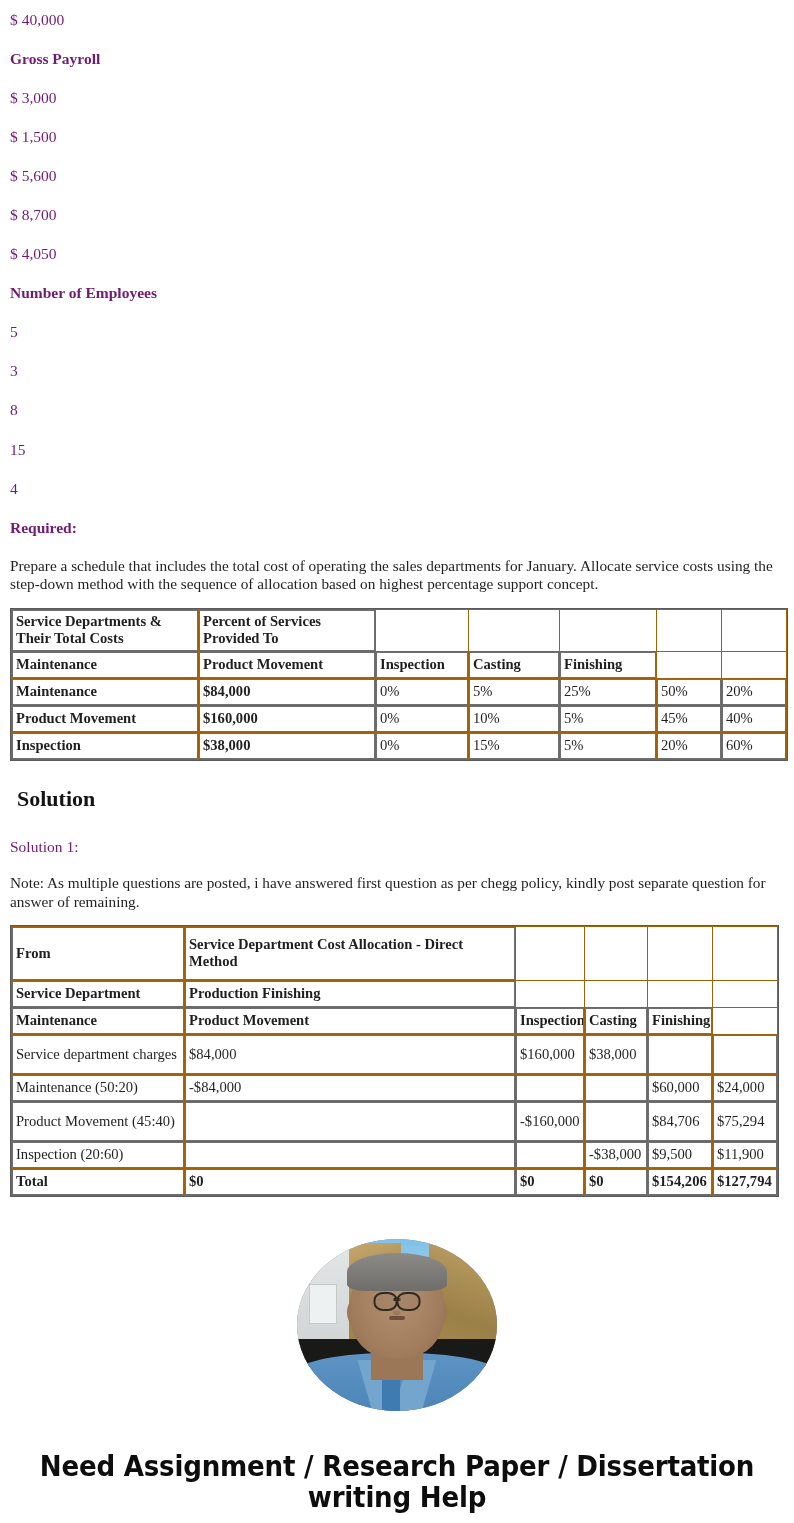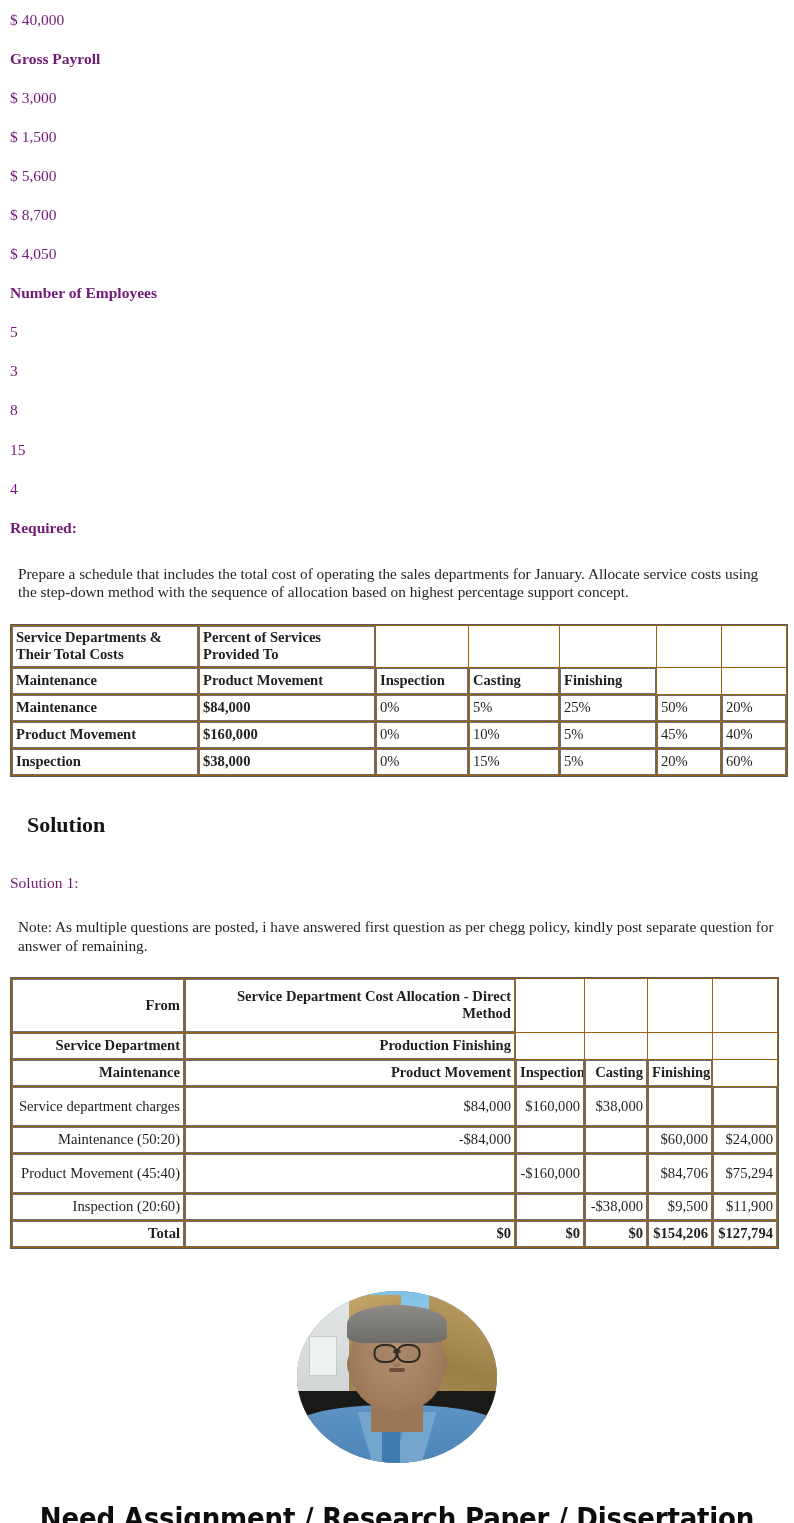--- a/index.html
+++ b/index.html
@@ -28,28 +28,28 @@
     margin: 0;
     padding: 11px 0 11px 2px;
     color: #701a75;
   }
   .line.bold {
     font-weight: bold;
   }
   .para {
     font-size: 15.3px;
     line-height: 1.22;
-    margin: 8px;
+    margin: 0;
     padding: 10px 2px 8px 2px;
     color: #1f1f1f;
   }
   .h-solution {
     font-size: 22px;
     font-weight: bold;
-    margin: 17px;
+    margin: 7px;
     padding: 14px 2px 9px 2px;
     color: #141414;
   }
   .h-sub {
     font-size: 15.5px;
     font-weight: normal;
     margin: 0;
     padding: 10px 2px 8px 2px;
     color: #701a75;
   }
@@ -90,21 +90,20 @@
   
   #table-services {
     width: 774px;
   }
   #table-services td { height: 19px; }
   #table-services tr.tall td { height: 34px; vertical-align: top; }
 
   
   #table-allocation {
     width: 705px;
-    text-align: right;
   }
   #table-allocation td { height: 19px; }
   #table-allocation tr.h1 td { height: 46px; vertical-align: middle; }
   #table-allocation tr.two td { height: 32px; vertical-align: middle; }
 
   
   .avatar-zone {
     padding: 38px 0 0 0;
     display: flex;
     justify-content: center;

